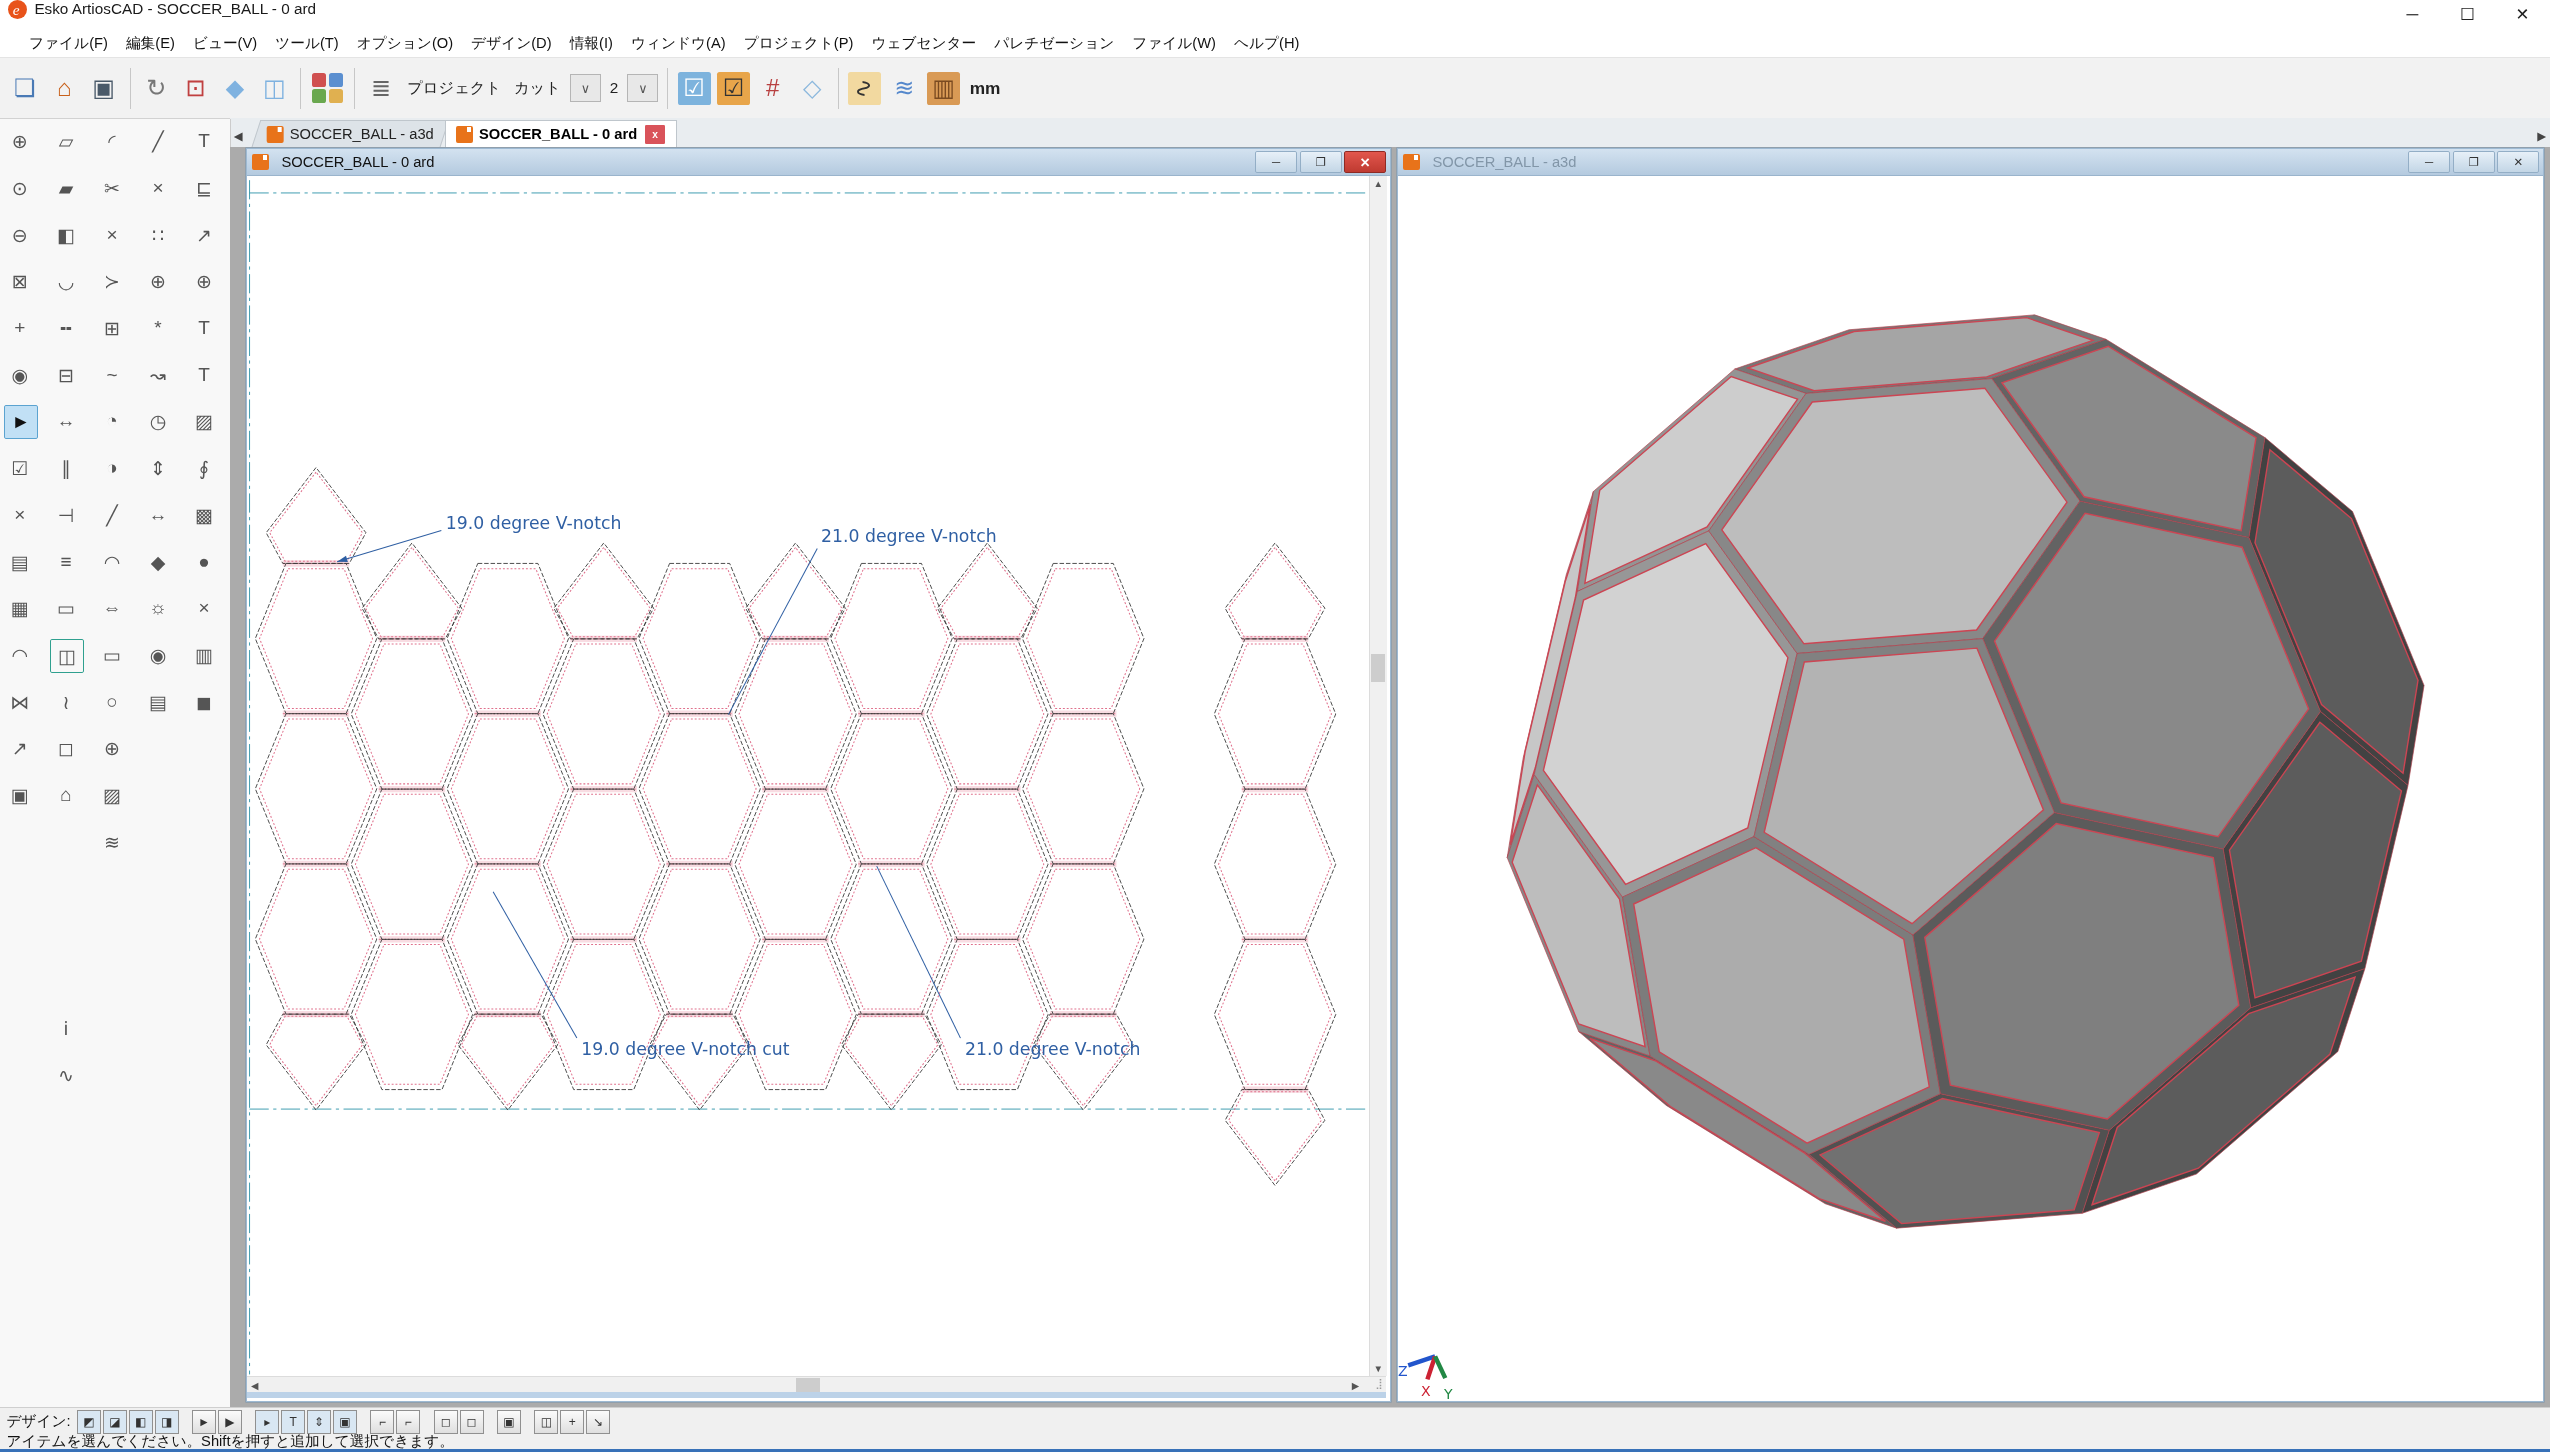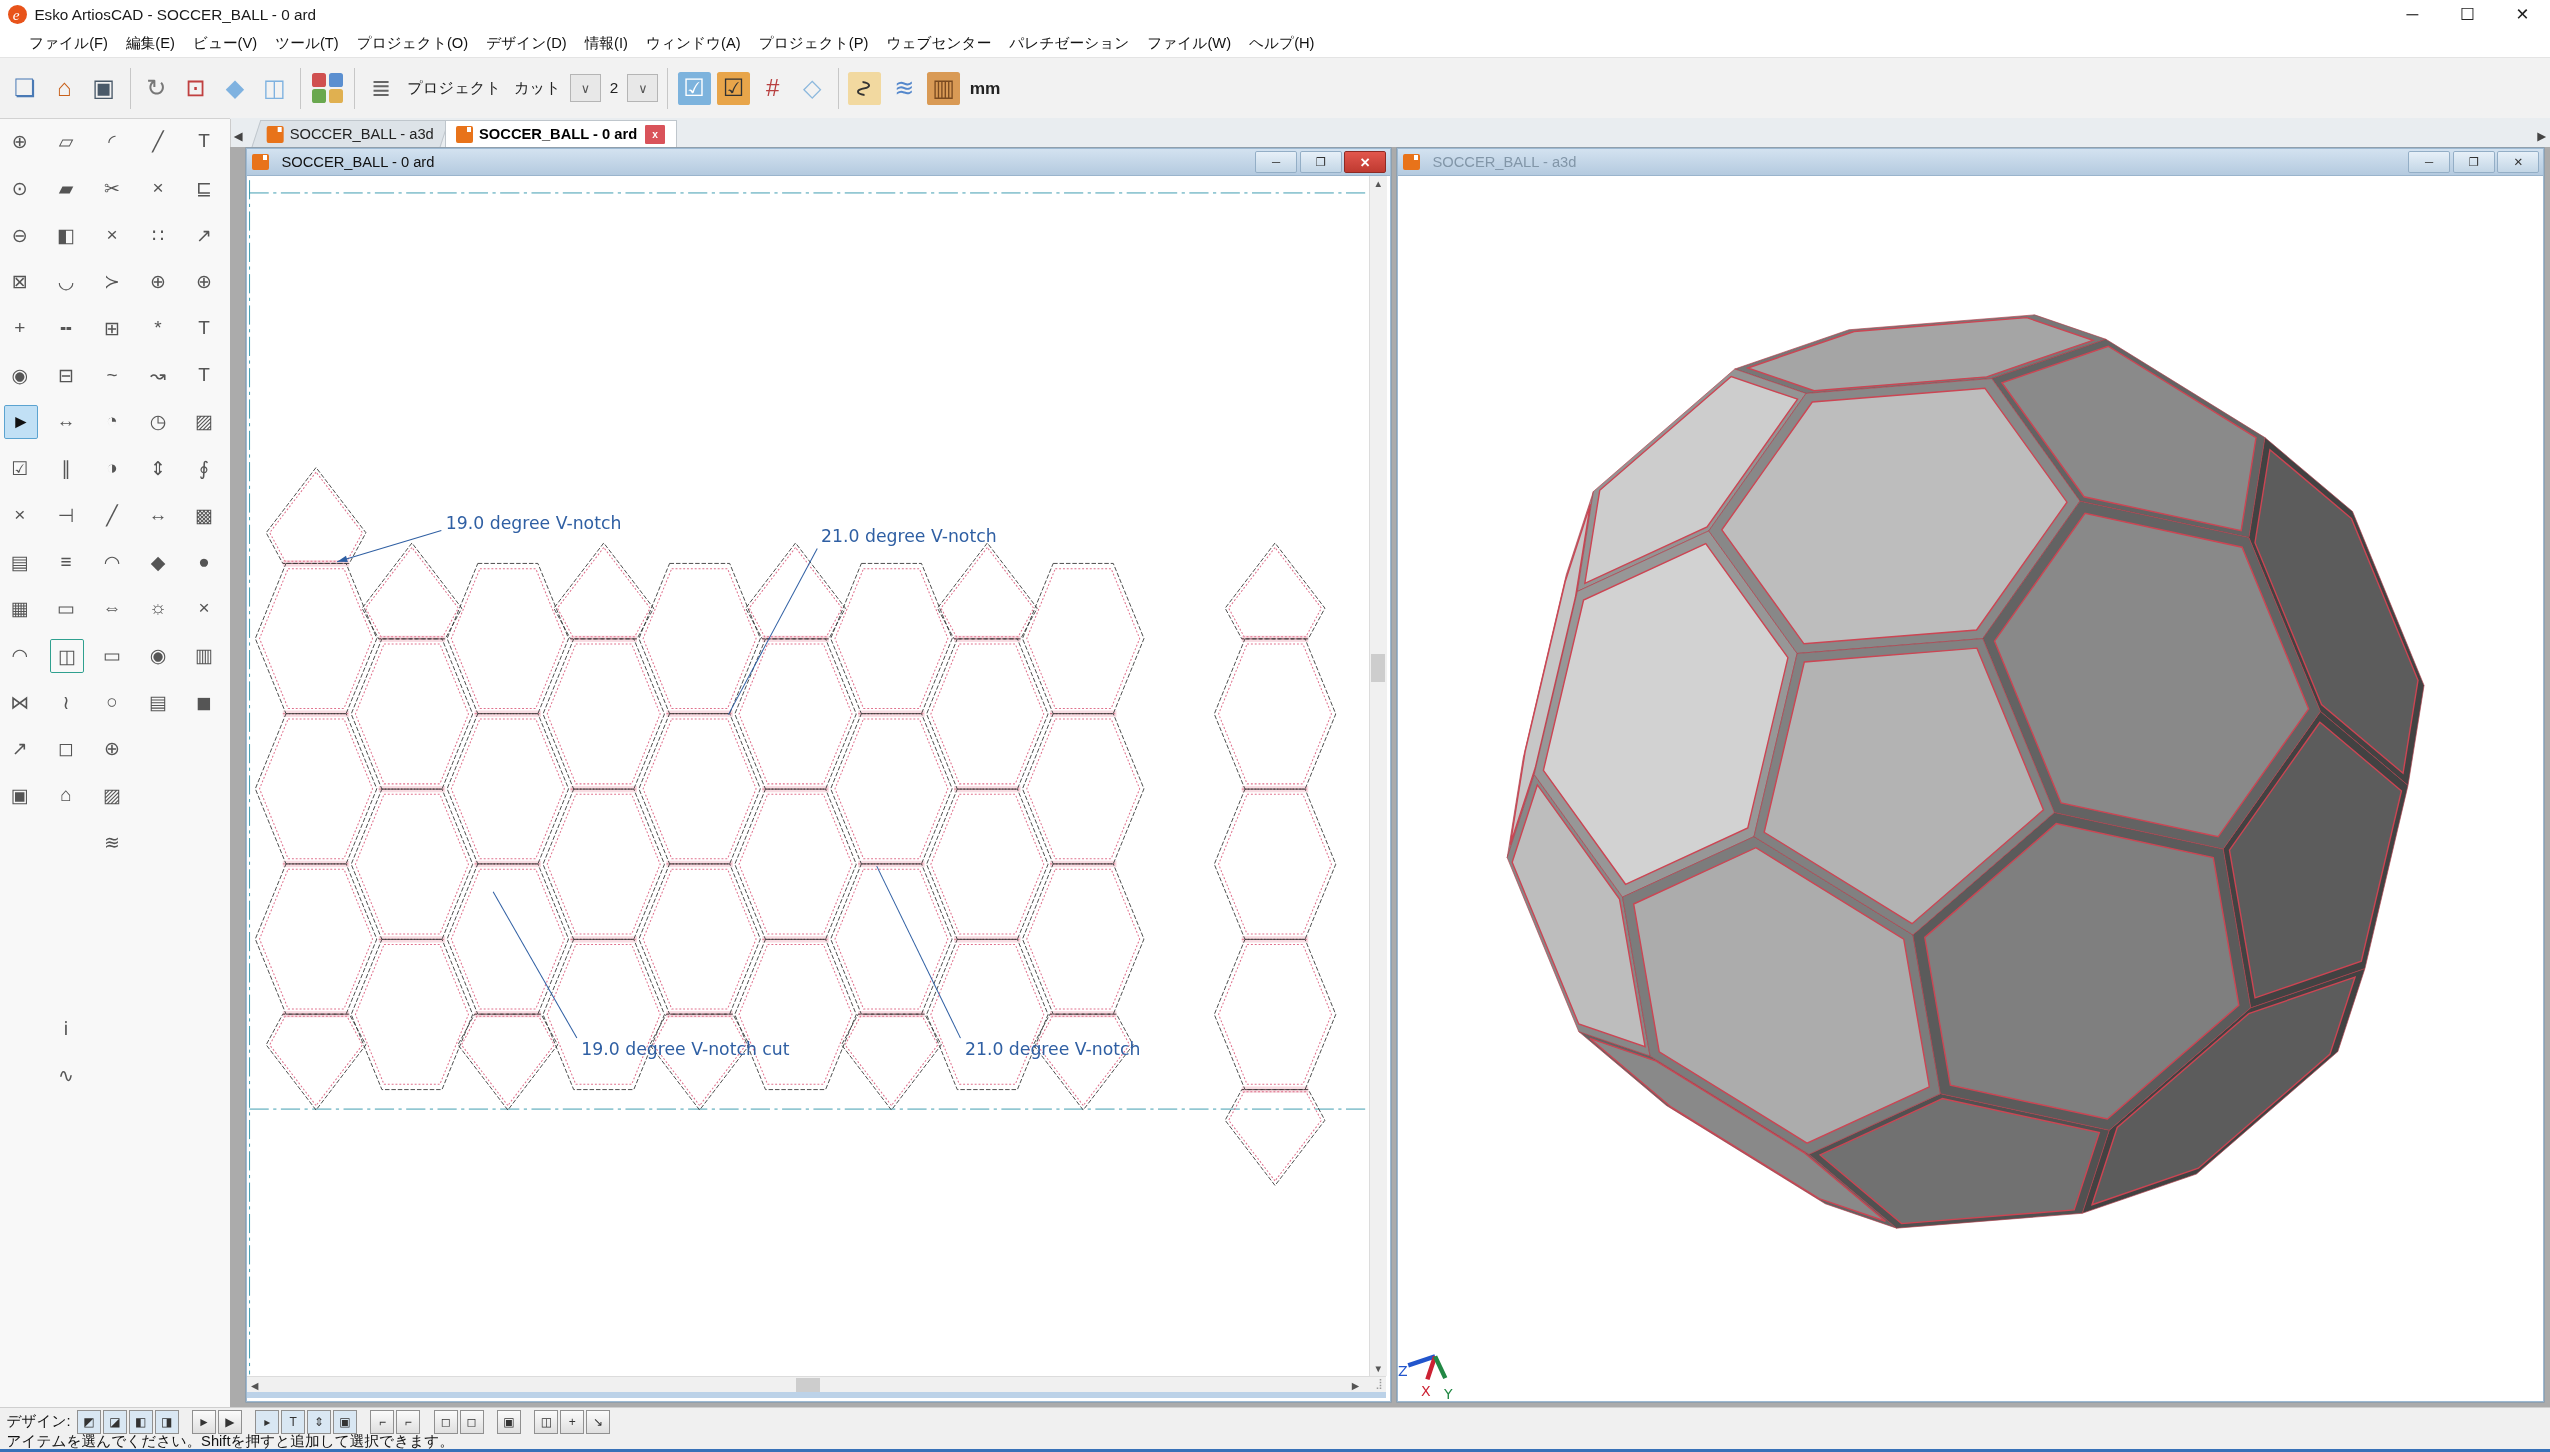--- a/index.html
+++ b/index.html
@@ -1,19 +1,19 @@
 <!DOCTYPE html>
 <html style="font-size:10.2px"><head>
 <meta charset="utf-8">
 <style>
   html,body{margin:0;padding:0;background:#888;}
   #app{position:relative;width:2550px;height:1453px;background:#ababab;overflow:hidden;
        font-family:"Liberation Sans",sans-serif;color:#111;}
   
-  #titlebar{position:absolute;left:0;top:0;width:100%;height:29px;background:#ffffff;display:flex;align-items:center;}
+  #titlebar{position:absolute;left:0;top:0;width:100%;height:29px;background:#ffffff;display:flex;align-items:flex-start;}
   #app-logo{width:19px;height:19px;margin-left:7.7px;border-radius:50%;background:#e8531a;position:relative;flex:0 0 auto;}
   #app-logo:after{content:"e";position:absolute;left:5.1px;top:0.6px;color:#fff;font-size:15.3px;font-family:"Liberation Serif",serif;font-style:italic;}
   #title-text{margin-left:7.7px;font-size:15.3px;color:#1a1a1a;}
   #caption-buttons{margin-left:auto;display:flex;height:100%;}
   .capbtn{width:55px;height:100%;display:flex;align-items:center;justify-content:center;font-size:16.6px;color:#222;}
   #menubar{position:absolute;left:0;top:29px;width:100%;height:28px;background:#ffffff;display:flex;align-items:center;border-bottom:0.6px solid #e4e4e4;padding-left:20px;}
   .menu-item{font-size:14.7px;padding:0 9px;color:#111;}
   #toolbar{position:absolute;left:0;top:58px;width:100%;height:60px;background:#f2f2f2;border-bottom:0.6px solid #d2d2d2;display:flex;align-items:center;}
   .tb-icon{width:33px;height:33px;margin:0 3.2px;border-radius:2.6px;display:flex;align-items:center;justify-content:center;font-size:24px;flex:0 0 auto;}
   .tb-sep{width:0.6px;height:41px;background:#c7c7c7;margin:0 6.4px;flex:0 0 auto;}
@@ -77,21 +77,21 @@
       <div class="capbtn">☐</div>
       <div class="capbtn">✕</div>
     </div>
   </div>
 
   <div id="menubar">
       <div class="menu-item">ファイル(F)</div>
       <div class="menu-item">編集(E)</div>
       <div class="menu-item">ビュー(V)</div>
       <div class="menu-item">ツール(T)</div>
-      <div class="menu-item">プロジェクト(O)</div>
+      <div class="menu-item">オプション(O)</div>
       <div class="menu-item">デザイン(D)</div>
       <div class="menu-item">情報(I)</div>
       <div class="menu-item">ウィンドウ(A)</div>
       <div class="menu-item">プロジェクト(P)</div>
       <div class="menu-item">ウェブセンター</div>
       <div class="menu-item">パレチゼーション</div>
       <div class="menu-item">ファイル(W)</div>
       <div class="menu-item">ヘルプ(H)</div>
     </div>
 

